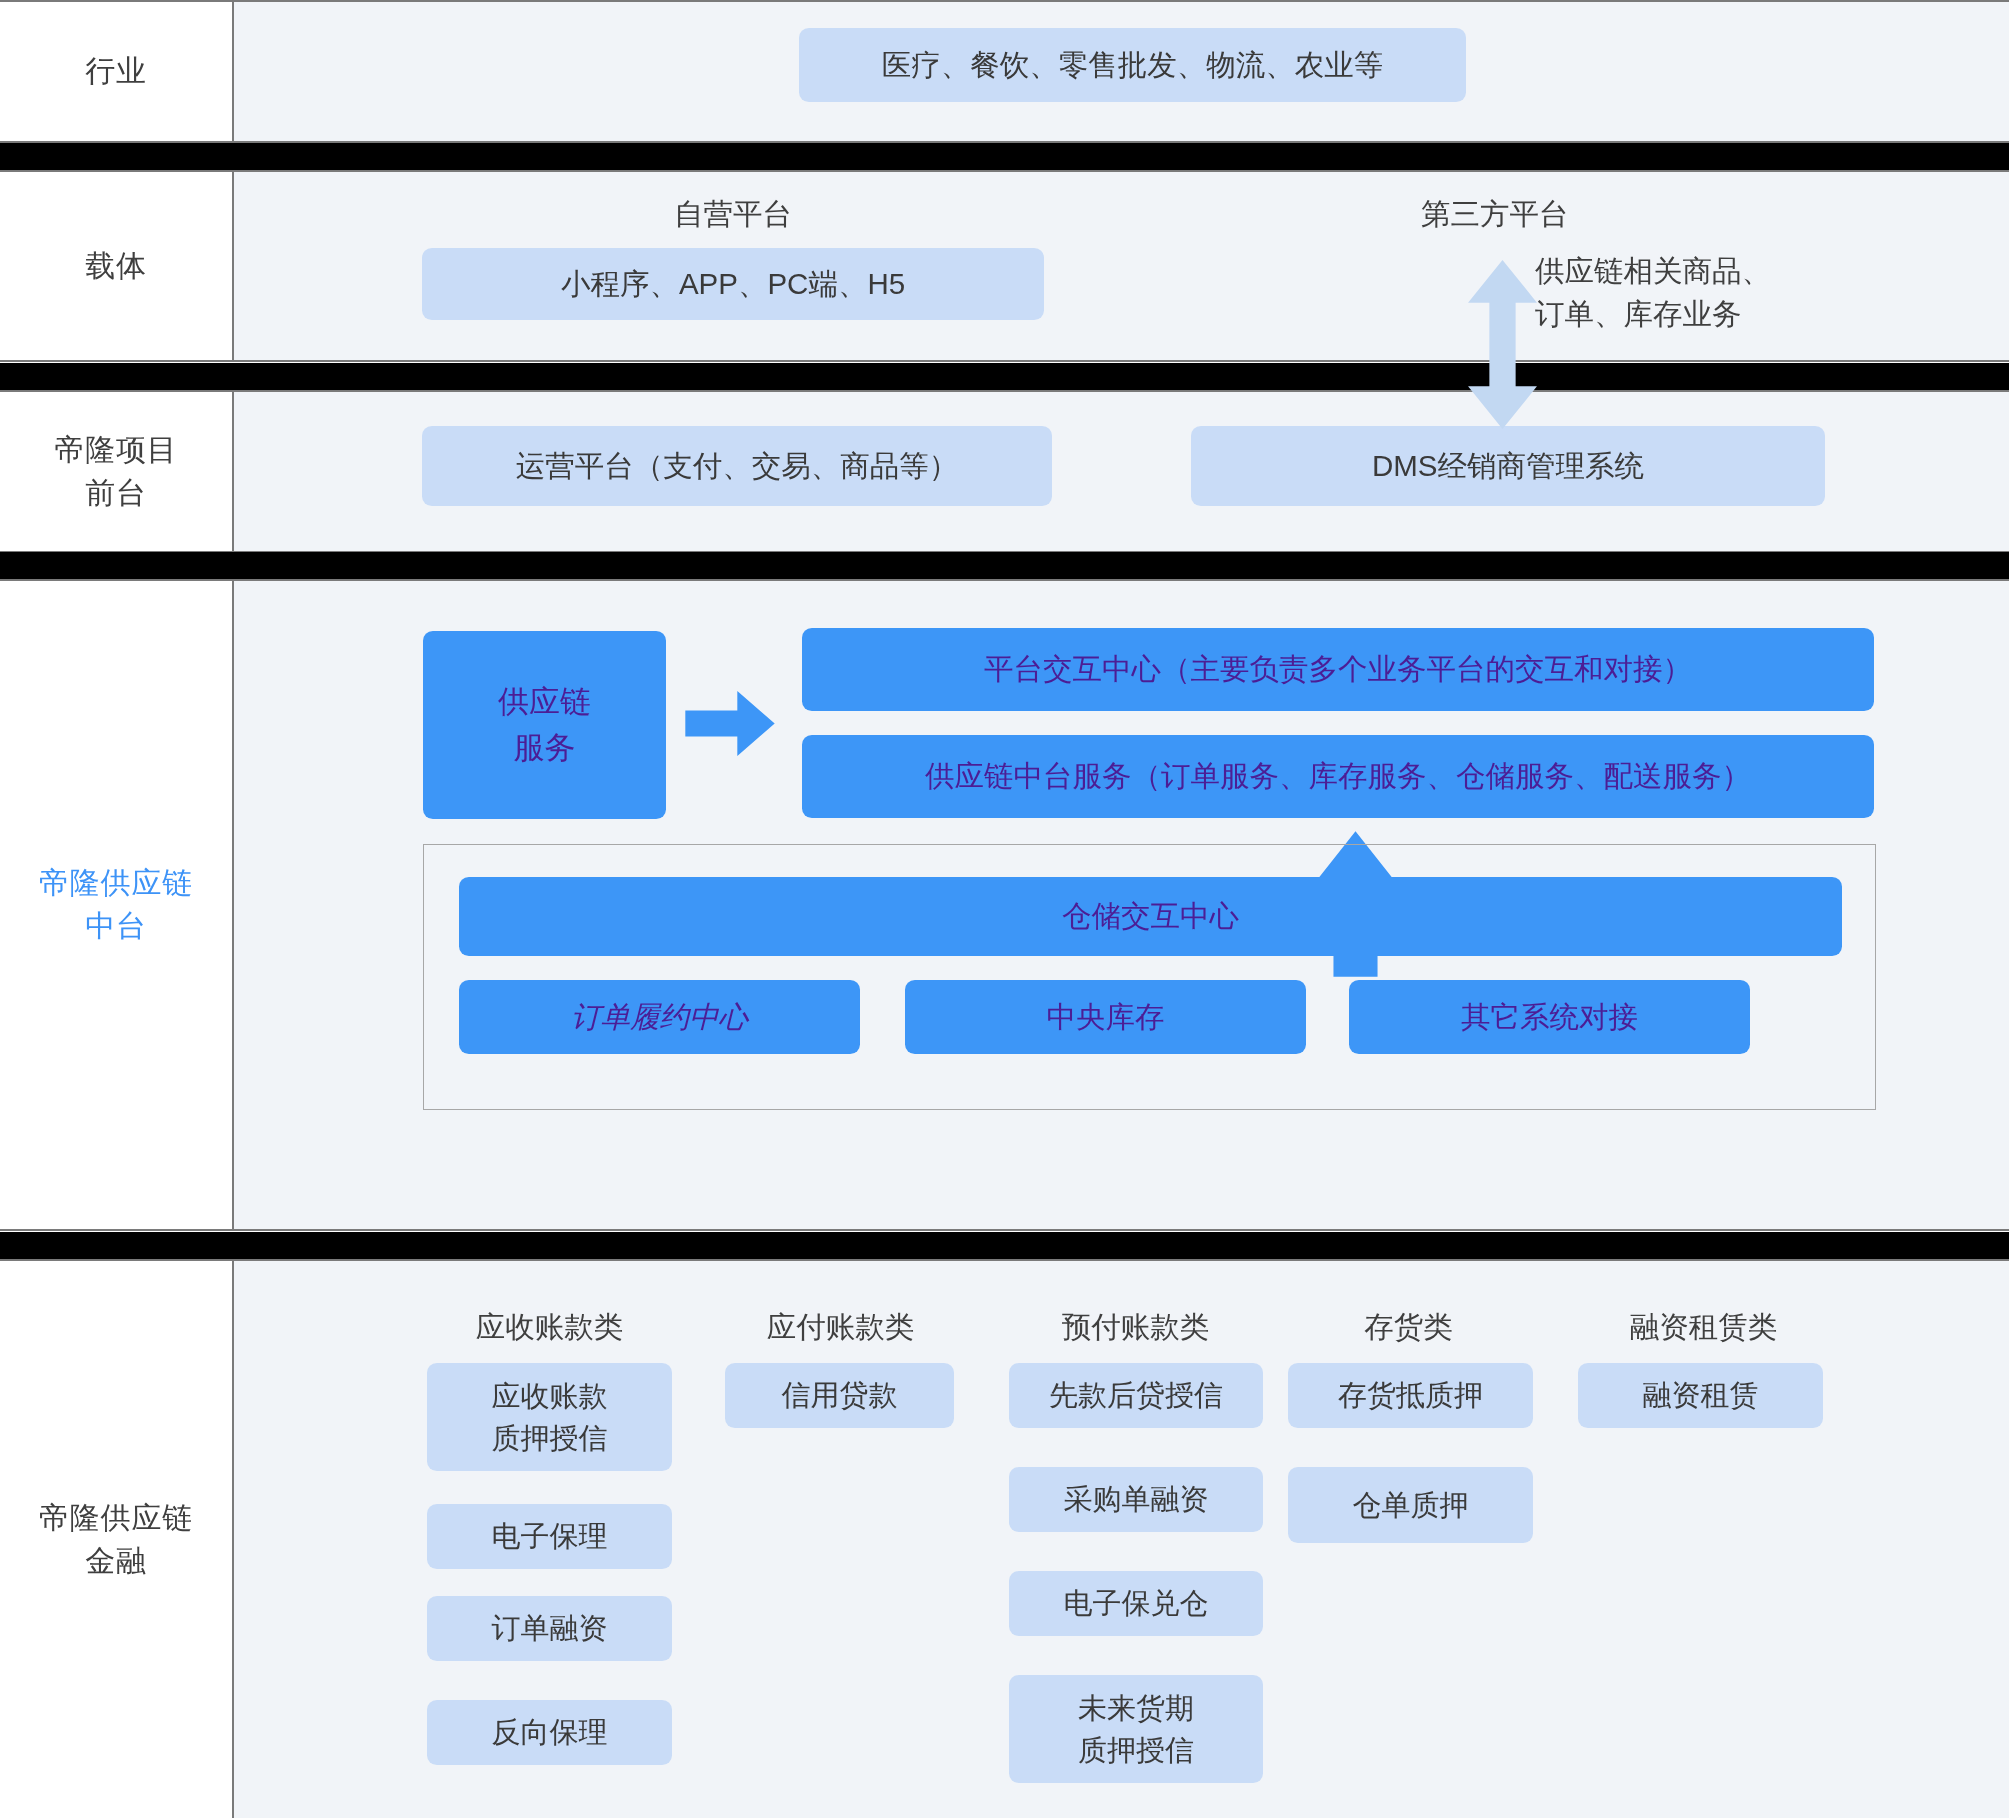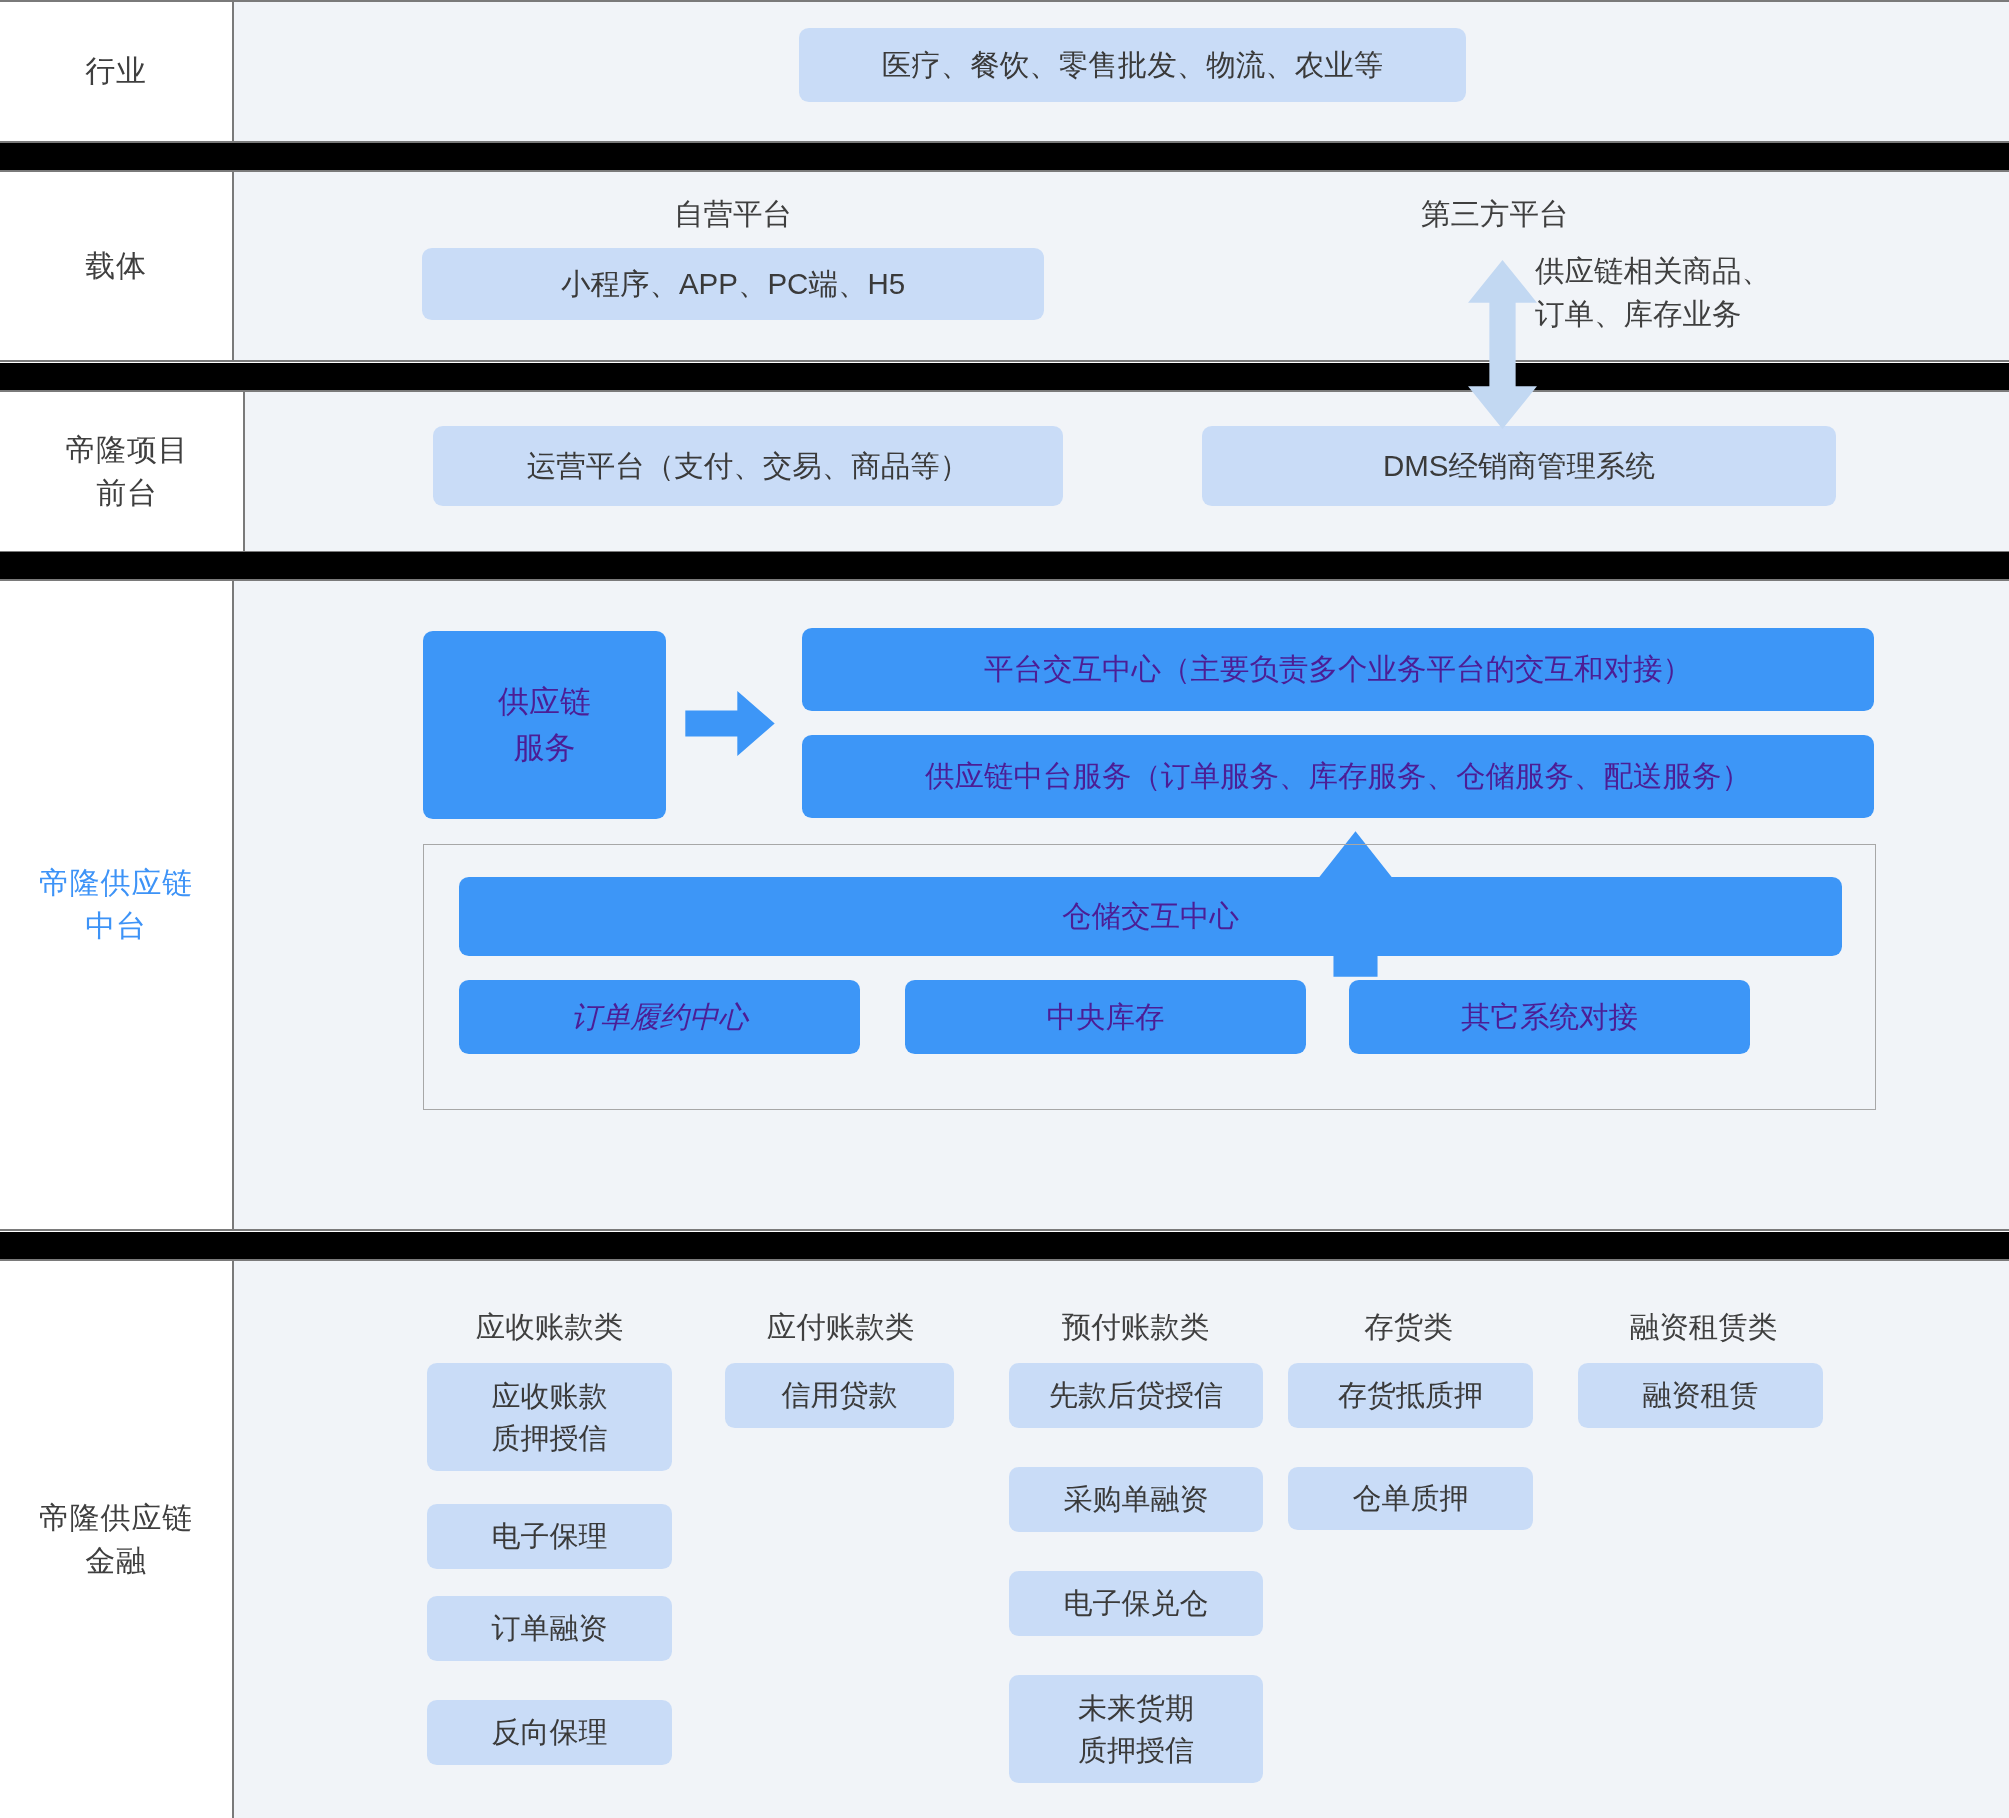--- a/index.html
+++ b/index.html
@@ -155,21 +155,21 @@
       <div class="chip" style="left:188px; top:76px; width:622px; height:72px;">小程序、APP、PC端、H5</div>
 
       <div class="caption" style="left:1187px; top:21px; width:344px;">第三方平台</div>
       <div class="caption" style="left:1301px; top:78px; width:376px;">供应链相关商品、
 订单、库存业务</div>
     </div>
   </div>
 
   <div class="band" style="top:363px;"></div>
 
-  <div class="row" style="top:390px; height:163px;padding-left:11px;">
+  <div class="row" style="top:390px; height:163px;">
     <div class="row-label">
       <span style="white-space:pre-line;">帝隆项目
 前台</span>
     </div>
     <div class="row-body">
       <div class="chip" style="left:188px; top:34px; width:630px; height:80px;">运营平台（支付、交易、商品等）</div>
       <div class="chip" style="left:957px; top:34px; width:634px; height:80px;">DMS经销商管理系统</div>
     </div>
   </div>
 
@@ -231,21 +231,21 @@
 
       <div class="fin-head" style="left:779px; top:47px; width:245px;">预付账款类</div>
       <div class="chip" style="left:775px; top:102px; width:254px; height:65px; font-size:29px;">先款后贷授信</div>
       <div class="chip" style="left:775px; top:206px; width:254px; height:65px; font-size:29px;">采购单融资</div>
       <div class="chip" style="left:775px; top:310px; width:254px; height:65px; font-size:29px;">电子保兑仓</div>
       <div class="chip" style="left:775px; top:414px; width:254px; height:108px; font-size:29px;">未来货期
 质押授信</div>
 
       <div class="fin-head" style="left:1072px; top:47px; width:205px;">存货类</div>
       <div class="chip" style="left:1054px; top:102px; width:245px; height:65px; font-size:29px;">存货抵质押</div>
-      <div class="chip" style="left:1054px; top:206px; width:245px; height:63px; font-size:29px;">仓单质押</div>
+      <div class="chip" style="left:1054px; top:206px; width:245px; height:76px; font-size:29px;">仓单质押</div>
 
       <div class="fin-head" style="left:1347px; top:47px; width:245px;">融资租赁类</div>
       <div class="chip" style="left:1344px; top:102px; width:245px; height:65px; font-size:29px;">融资租赁</div>
     </div>
   </div>
 
 </div>
 
 
 </body></html>

